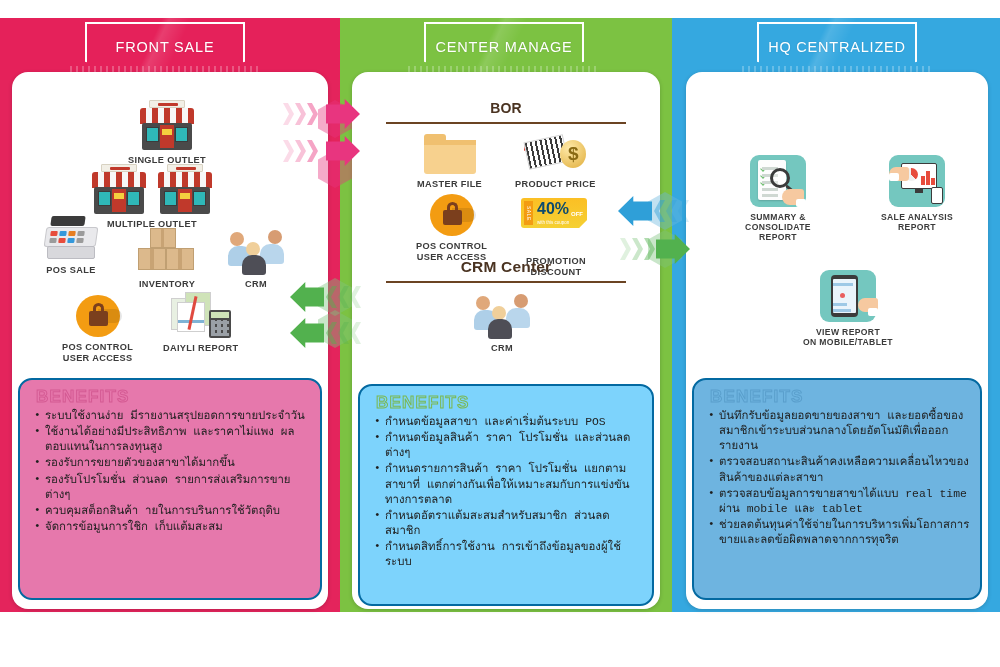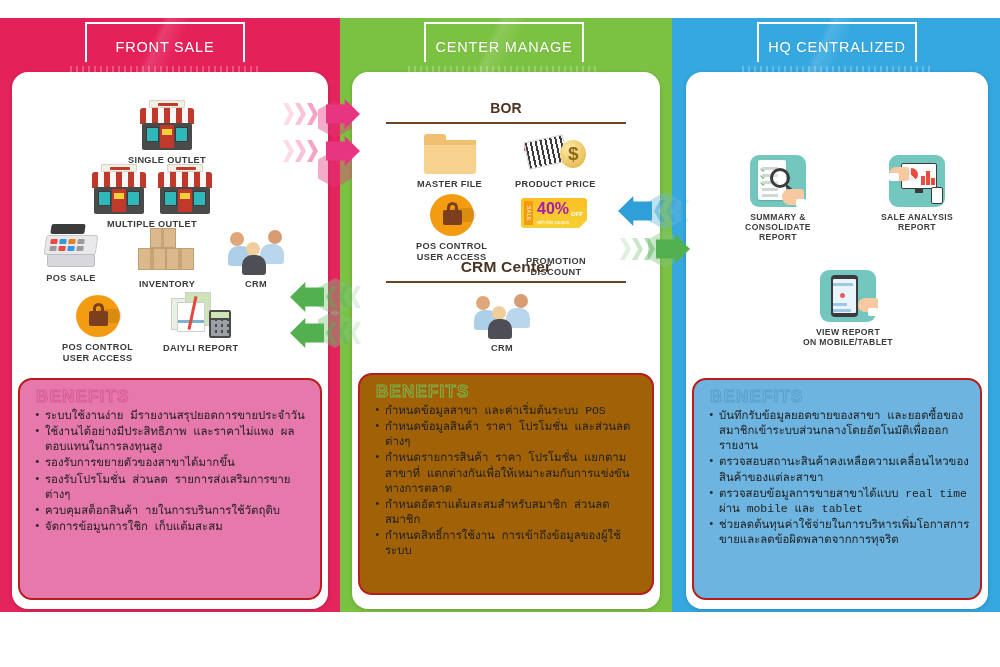--- a/index.html
+++ b/index.html
@@ -151,21 +151,21 @@
     background: radial-gradient(circle at 35% 30%, #ffe9a8, #e0ae3c); color:#8a6a14; font-weight:bold; font-size:19px;
     display:flex; align-items:center; justify-content:center; }
   .barcode .tagdot { position:absolute; left:0; top:12px; width:7px; height:5px; background:#e04a3f; border-radius:1px; }
 
   
   .coupon { position: relative; width: 70px; height: 30px; }
   .coupon .body { position:absolute; left:0; top:0; width:66px; height:30px; border-radius:3px;
     background: linear-gradient(180deg,#fbbf24,#f5d033); }
   .coupon .sale { position:absolute; left:3px; top:3px; width:9px; height:24px; background:#f39c12; color:#fff;
     font-size:5px; letter-spacing:.5px; display:flex; align-items:center; justify-content:center; writing-mode: vertical-rl; }
-  .coupon .pct { position:absolute; left:16px; top:3px; color:#a21caf; font-weight:bold; font-size:16px; line-height:1; }
+  .coupon .pct { position:absolute; left:16px; top:3px; color:#0c4a6e; font-weight:bold; font-size:16px; line-height:1; }
   .coupon .off { position:absolute; left:50px; top:13px; color:#fff; font-size:6px; font-weight:bold; }
   .coupon .fine { position:absolute; left:16px; bottom:3px; color:#fff; font-size:4.5px; }
   .coupon .fold { position:absolute; right:0; bottom:0; width:12px; height:12px; background:#fff; transform: rotate(45deg) translate(6px,2px); }
 
   
   .tealbox { position: relative; width: 56px; height: 52px; background:#74c7bf; border-radius:9px; }
   .tealbox .clip { position:absolute; left:8px; top:5px; width:28px; height:40px; background:#fdfdfd; border-radius:2px; box-shadow:0 1px 2px rgba(0,0,0,.18); }
   .tealbox .clip .ln { position:absolute; left:4px; width:16px; height:2.5px; background:#cfd8d2; }
   .tealbox .clip .ck { position:absolute; left:3px; width:4px; height:4px; border:1.4px solid #6cbf6c; border-top:none; border-right:none; transform: rotate(-45deg); }
   .tealbox .mag { position:absolute; left:20px; top:13px; width:20px; height:20px; border:3px solid #3b3b3b; border-radius:50%; background:rgba(255,255,255,.35); }
@@ -188,24 +188,24 @@
   
   .sect-title {
     position: absolute; width: 100%; text-align: center;
     font-size: 14px; font-weight: bold; color: #4a3321; letter-spacing: .2px;
   }
   .sect-rule { position: absolute; height: 2px; background: #6b4423; }
 
   
   .benefits {
     position: absolute; border-radius: 14px; overflow: hidden;
-    border: 2px solid #b91c1c;
+    border: 2px solid #0369a1;
   }
   .ben-pink  { left: 18px;  top: 378px; width: 304px; height: 222px; background: #e678ac; }
-  .ben-green { left: 358px; top: 373px; width: 296px; height: 222px; background: #a16207; }
+  .ben-green { left: 358px; top: 384px; width: 296px; height: 222px; background: #7dd3fc; }
   .ben-blue  { left: 692px; top: 378px; width: 290px; height: 222px; background: #6eb4e0; }
 
   .ben-title {
     margin: 7px 0 2px 16px; font-size: 17px; font-weight: bold; letter-spacing: 1.2px;
     color: transparent;
   }
   .bt-pink  { -webkit-text-stroke: 1px #d45a93; }
   .bt-green { -webkit-text-stroke: 1px #7ab850; }
   .bt-blue  { -webkit-text-stroke: 1px #5a9fcc; }
 
@@ -302,21 +302,21 @@
             <div class="door">
               <i></i>
             </div>
             <div class="win r"></div>
           </div>
       </div>
     </div>
     <div class="icon-label">MULTIPLE OUTLET</div>
   </div>
 
-  <div class="icon-cell" style="left:45px; top:224px;">
+  <div class="icon-cell" style="left:45px; top:216px;">
     <div class="register">
       <div class="top"></div>
       <div class="kbd">
         <div class="k" style="left:4px;  top:3px;  background:#e74c3c;"></div>
         <div class="k" style="left:13px; top:3px;  background:#3498db;"></div>
         <div class="k" style="left:22px; top:3px;  background:#e67e22;"></div>
         <div class="k" style="left:31px; top:3px;  background:#9b9b9b;"></div>
         <div class="k" style="left:4px;  top:10px; background:#9b9b9b;"></div>
         <div class="k" style="left:13px; top:10px; background:#e74c3c;"></div>
         <div class="k" style="left:22px; top:10px; background:#3498db;"></div>

